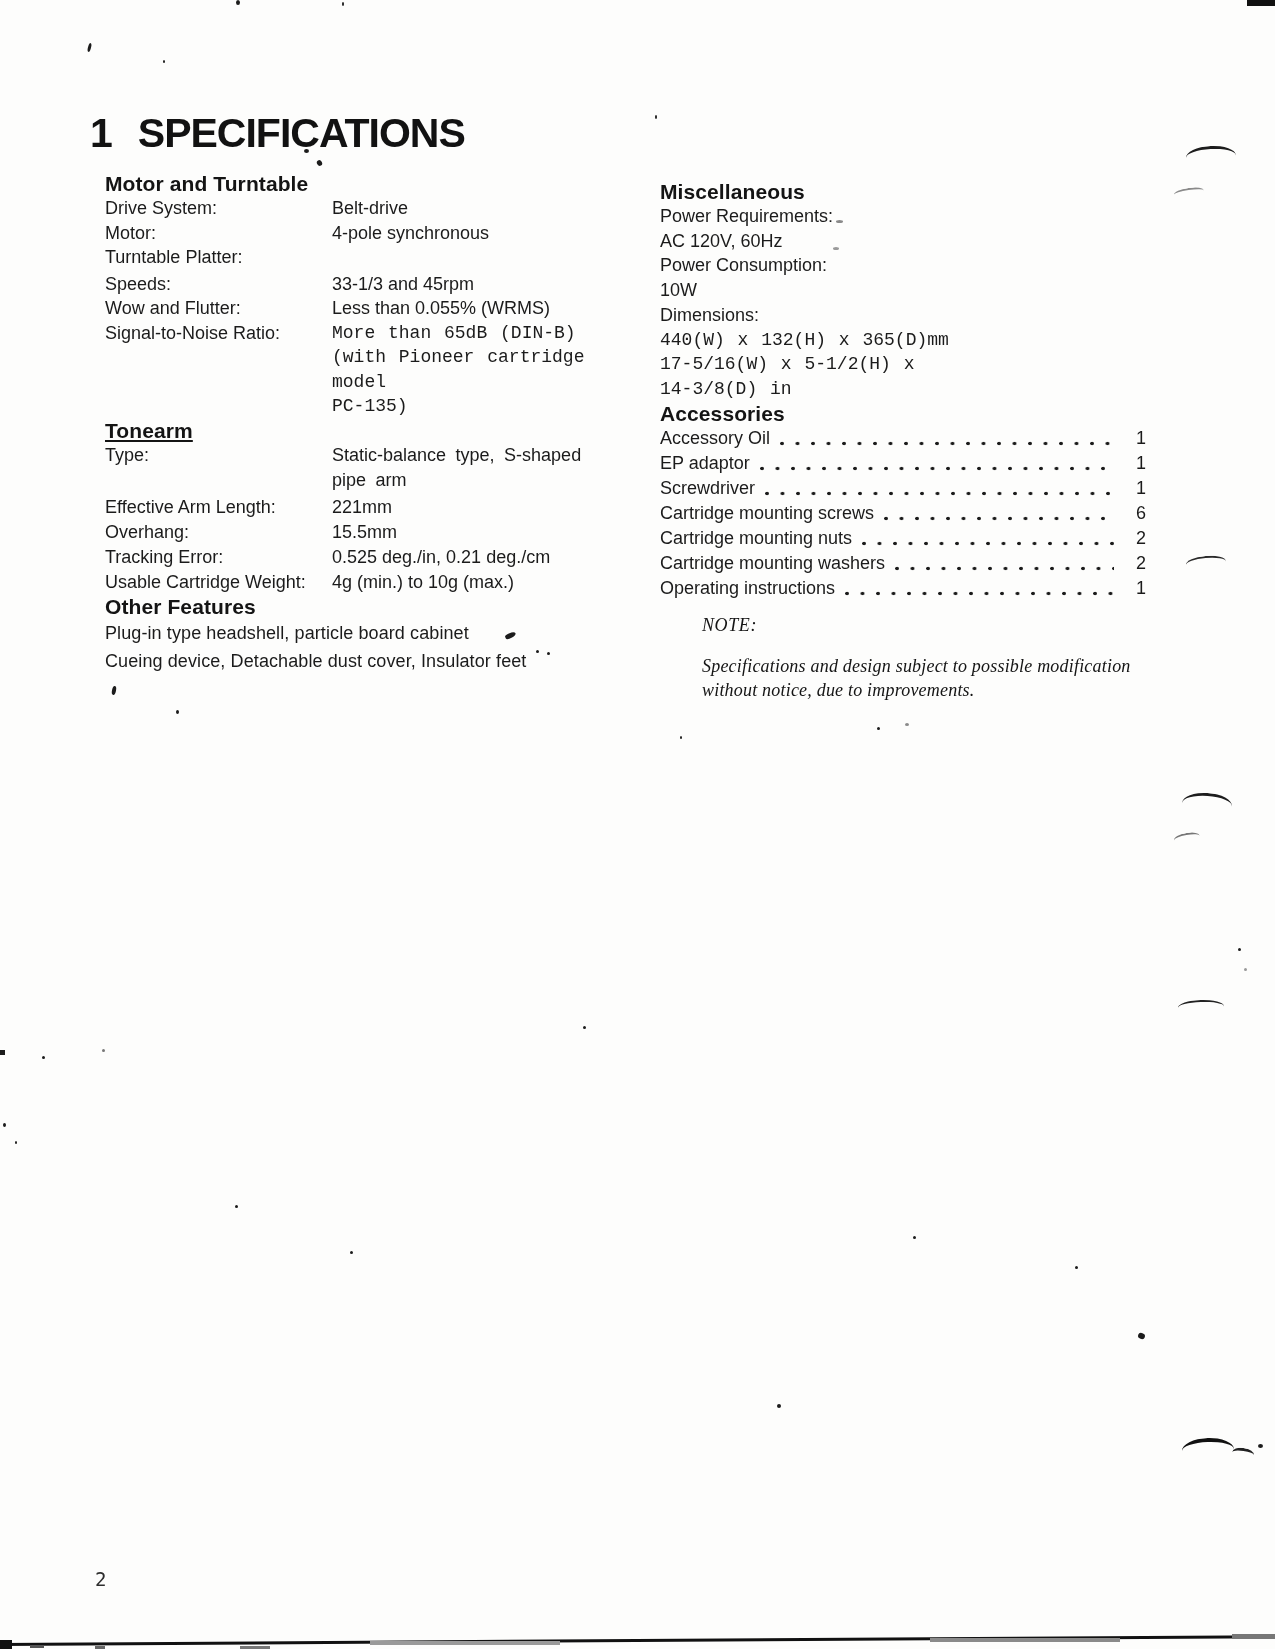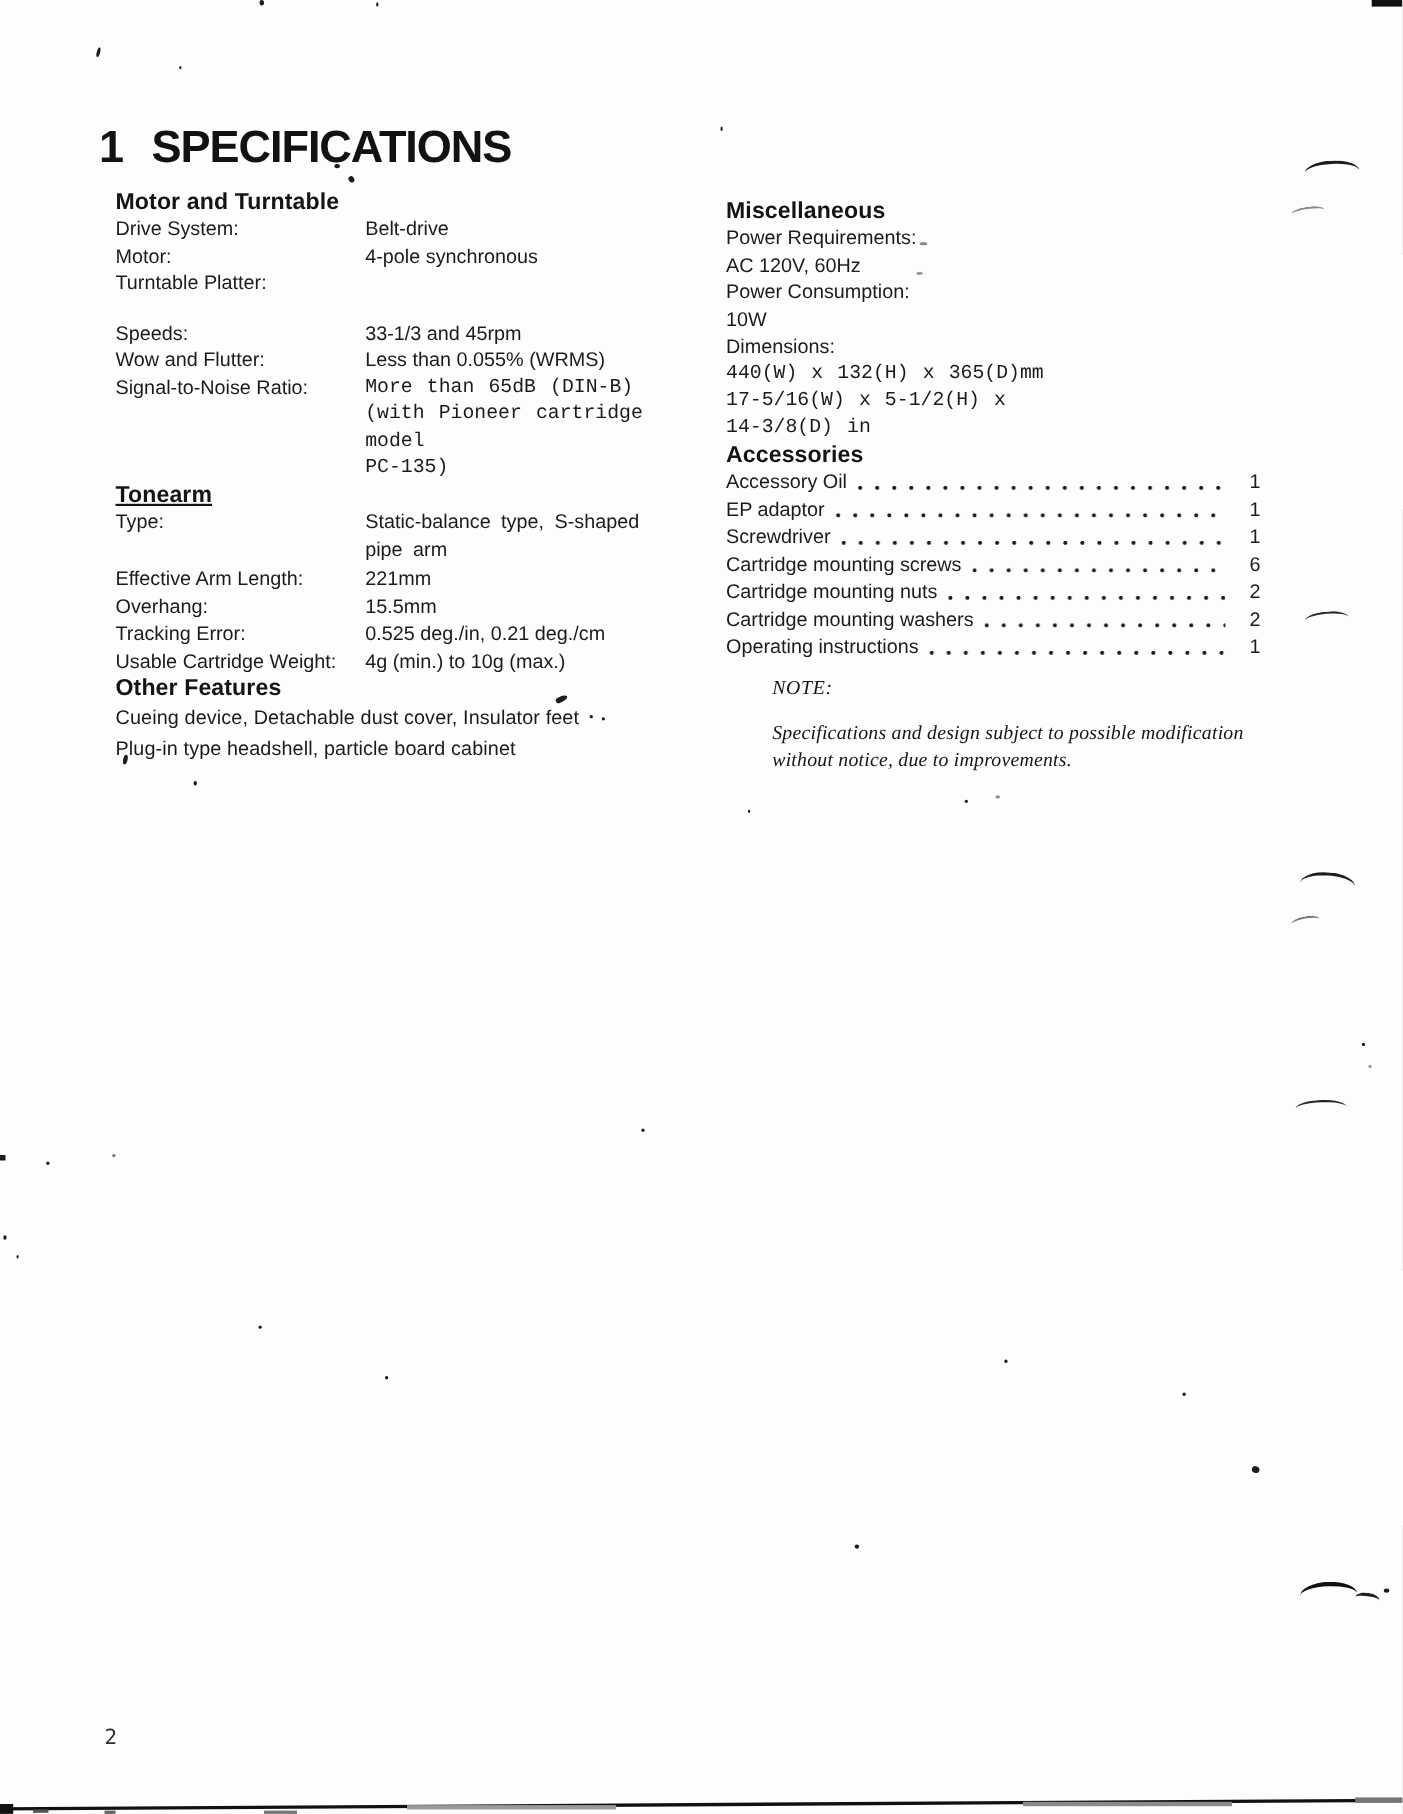--- a/index.html
+++ b/index.html
@@ -25,21 +25,21 @@
   .col-right { left:660px; top:180px; width:486px; }
 
   h2.section {
     margin:0; font-size:21px; font-weight:bold; color:#141414;
     line-height:24px; letter-spacing:0.1px;
   }
   .mb8 { margin-bottom:8px; } .mb6 { margin-bottom:6px; }
   .mb5 { margin-bottom:5px; } .mb4 { margin-bottom:4px;text-decoration:underline; }
   .mb3 { margin-bottom:3px; }
   .mt17 { margin-top:17px; } .mt9 { margin-top:9px; } .mt10 { margin-top:10px; }
-  .mt13 { margin-top:21px; }
+  .mt13 { margin-top:2px; }
 
   .spec-row { display:flex; font-size:18px; line-height:24.5px; }
   .tone .spec-row { line-height:25px; }
   .misc .spec-row { line-height:24.7px;flex-direction:column; }
   .spec-label { width:227px; flex-shrink:0; }
   .col-right .spec-label { width:228px; }
   .spec-value { flex:1; white-space:pre-line; }
   .ws5 { word-spacing:4.5px; }
   .ws2 { word-spacing:2px;font-family:Liberation Mono, monospace; }
   .mb2 { margin-bottom:2px; }
@@ -138,22 +138,22 @@
         <div class="spec-value">0.525 deg./in, 0.21 deg./cm</div>
       </div>
       <div class="spec-row">
         <div class="spec-label">Usable Cartridge Weight:</div>
         <div class="spec-value">4g (min.) to 10g (max.)</div>
       </div>
     </div>
 
     <div>
       <h2 class="section mt9 mb3">Other Features</h2>
+      <div class="features-line">Plug-in type headshell, particle board cabinet</div>
       <div class="features-line">Cueing device, Detachable dust cover, Insulator feet</div>
-      <div class="features-line">Plug-in type headshell, particle board cabinet</div>
     </div>
 
   </div>
 
   <div class="col col-right">
 
     <div class="misc">
       <h2 class="section mb6">Miscellaneous</h2>
       <div class="spec-row">
         <div class="spec-label">Power Requirements:</div>

